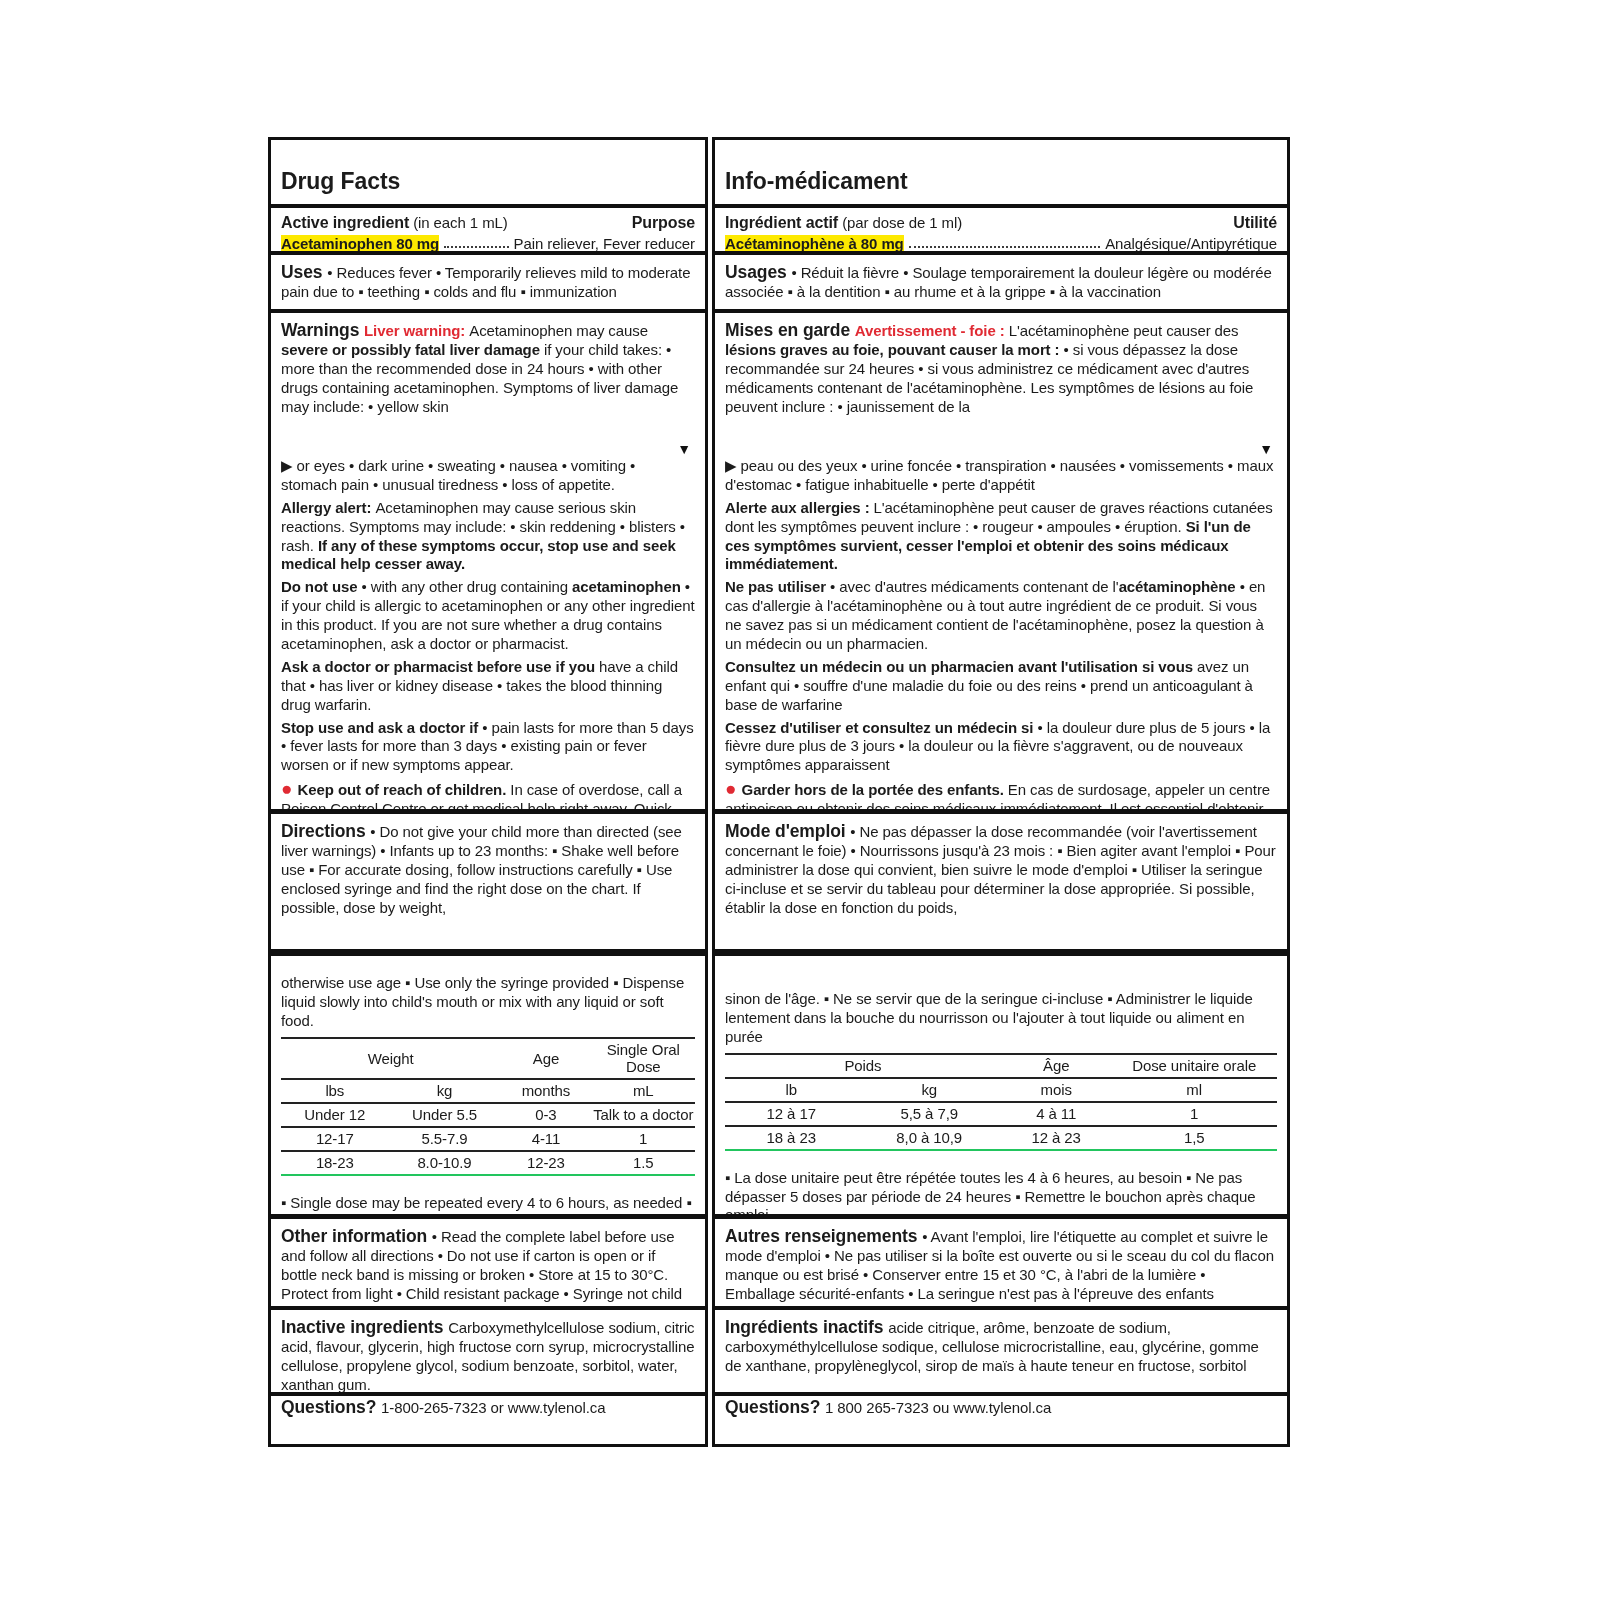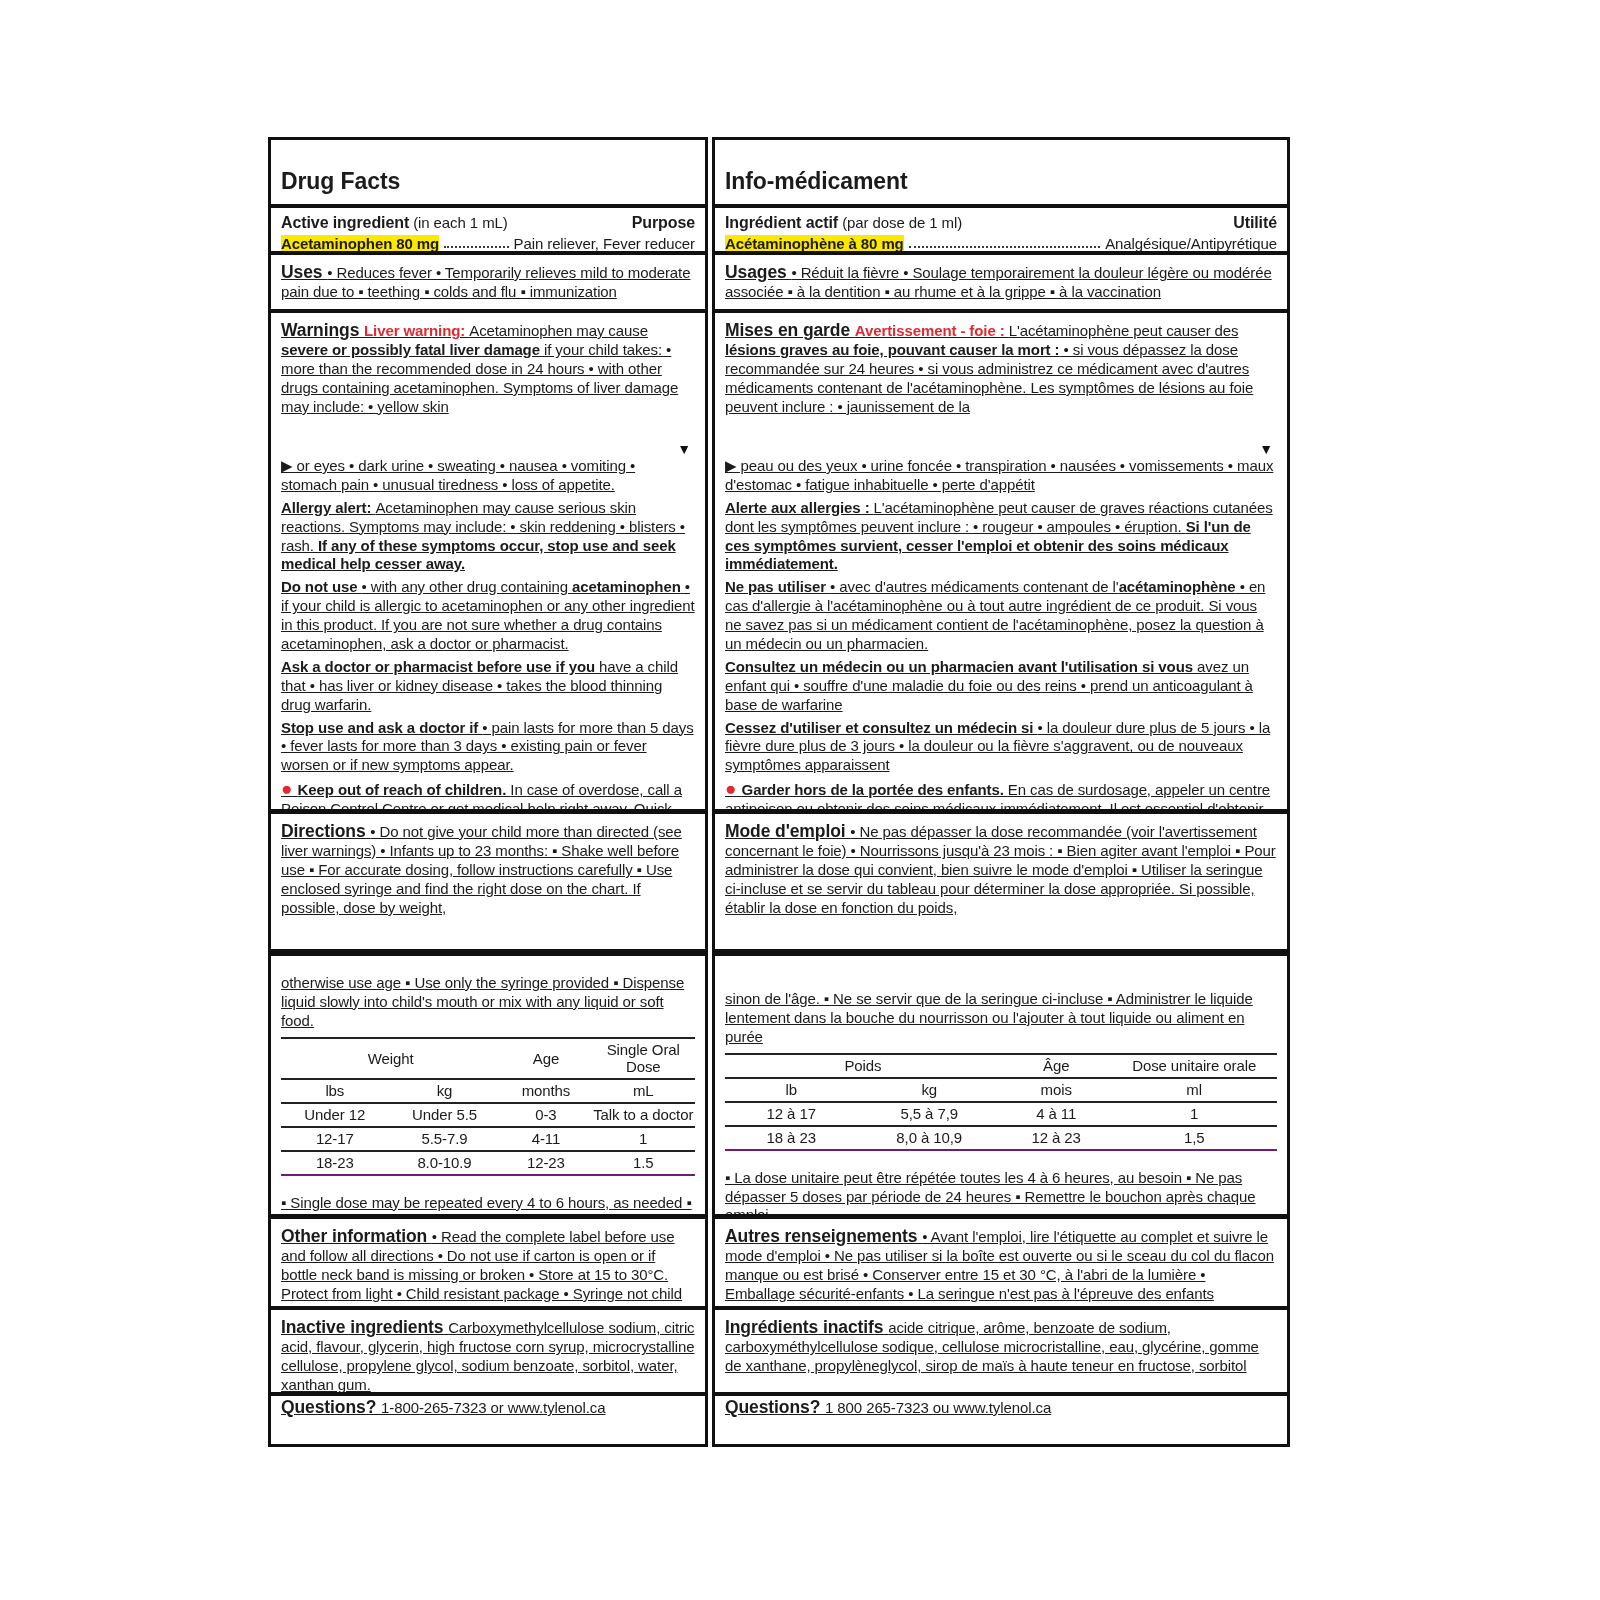--- a/index.html
+++ b/index.html
@@ -20,34 +20,34 @@
   .sec-title{height:44px;padding-top:8px;margin-top:20px;}
   .sec-active{height:47px;}
   .sec-uses{height:58px;}
   .sec-warn{height:500px;}
   .sec-dir{height:140px;border-top-width:5px;}
   .sec-dose{height:265px;border-top-width:7px;padding-top:2px;}
   .sec-other{height:92px;border-top-width:5px;}
   .sec-inactive{height:86px;}
   .sec-q{height:52px;padding-top:0;}
   .title{font-size:23px;font-weight:bold;}
-  .p{font-size:15px;line-height:1.26;text-decoration:underline;}
+  .p{font-size:15px;line-height:1.26;}
   .p + .p{margin-top:4px;}
   .h{font-weight:bold;font-size:17.5px;}
   .b{font-weight:bold;}
   .red{color:var(--red);}
   .hl{background:var(--hl);font-weight:bold;}
   .dot{color:var(--red);font-size:19px;line-height:1;}
   .rowline{display:flex;justify-content:space-between;align-items:baseline;font-size:15px;}
   .doseline{display:flex;align-items:flex-end;font-size:15px;margin-top:3px;}
   .leader{flex:1;border-bottom:2px dotted #3c3c3c;margin:0 5px 4px;min-width:16px;}
   .warn-p1{height:138px;display:flex;flex-direction:column;}
   .cont-down{margin-top:auto;text-align:right;padding-right:4px;font-size:14px;color:#111;}
   table.dose{width:100%;border-collapse:collapse;table-layout:fixed;margin-top:6px;
-             border-top:2px solid #222;border-bottom:2px solid #701a75;font-size:15px;}
+             border-top:2px solid #222;border-bottom:2px solid #22c55e;font-size:15px;}
   table.dose th,table.dose td{font-weight:normal;text-align:center;padding:2.5px 1px;}
   table.dose tr + tr th,table.dose tbody tr td{border-top:2px solid #222;}
   table.dose thead tr:first-child th{border-top:none;}
   .foot{margin-top:18px;}
 </style>
 </head>
 <body>
 
 <div class="label-wrap">
 

